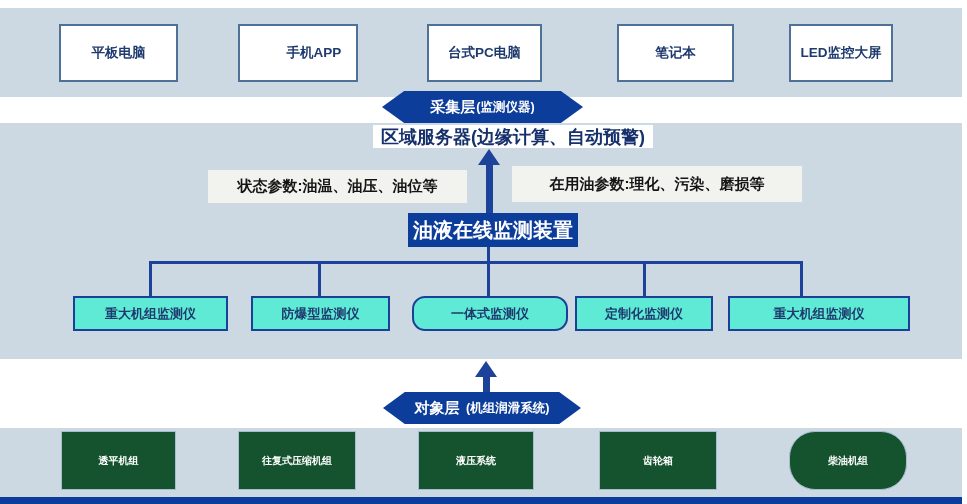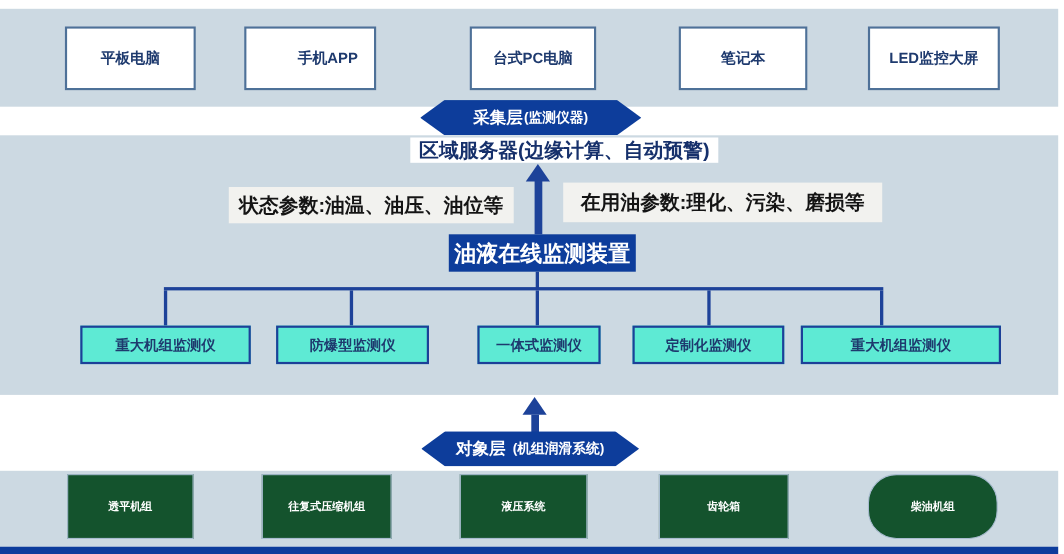--- a/index.html
+++ b/index.html
@@ -27,21 +27,21 @@
   }
   .pill .main { font-size:15px; font-weight:bold; }
   .pill .sub  { font-size:12.5px; font-weight:bold; }
   #server-strip {
     position:absolute; left:373px; top:125px; width:280px; height:23px;
     background:#ffffff; color:#16306b; font-size:18px; font-weight:bold;
     display:flex; align-items:center; justify-content:center; white-space:nowrap;
   }
   .param-label {
     position:absolute; background:#f2f2ef; color:#141414;
-    font-size:18px; font-weight:bold; white-space:nowrap;
+    font-size:15px; font-weight:bold; white-space:nowrap;
     display:flex; align-items:center; justify-content:center;
   }
   #hub-box {
     position:absolute; left:408px; top:213px; width:170px; height:34px;
     background:#0d3d9b; color:#fff; font-size:20px; font-weight:bold;
     display:flex; align-items:center; justify-content:center;
   }
   .dev-box {
     position:absolute; top:296px; height:35px; background:#5eead4;
     border:2px solid #1c4098; color:#1e3a6e; font-size:13px; font-weight:600;
@@ -66,30 +66,30 @@
 <div id="stage">
 
   <div class="band" id="band-top"></div>
   <div class="band" id="band-mid"></div>
   <div class="band" id="band-bottom"></div>
   <div id="bottom-strip"></div>
 
   <div class="wbox" style="left:59px;  width:119px;">
       <span>平板电脑</span>
     </div>
-  <div class="wbox" style="left:222px; width:120px;padding-left:32px;">
+  <div class="wbox" style="left:238px; width:120px;padding-left:32px;">
       <span>手机APP</span>
     </div>
   <div class="wbox" style="left:427px; width:115px;">
       <span>台式PC电脑</span>
     </div>
   <div class="wbox" style="left:617px; width:117px;">
       <span>笔记本</span>
     </div>
-  <div class="wbox" style="left:789px; width:120px;">
+  <div class="wbox" style="left:789px; width:104px;">
       <span>LED监控大屏</span>
     </div>
 
   <div class="pill" style="left:382px; top:91px; width:201px; height:32px;">
     <span class="main">采集层</span>
       <span class="sub">(监测仪器)</span>
   </div>
 
   <div id="server-strip">区域服务器(边缘计算、自动预警)</div>
 
@@ -108,21 +108,21 @@
   <div class="line" style="left:487px; top:264px; width:3px; height:32px;"></div>
   <div class="line" style="left:643px; top:264px; width:3px; height:32px;"></div>
   <div class="line" style="left:800px; top:264px; width:3px; height:32px;"></div>
 
   <div class="dev-box" style="left:73px;  width:155px;">
       <span>重大机组监测仪</span>
     </div>
   <div class="dev-box" style="left:251px; width:139px;">
       <span>防爆型监测仪</span>
     </div>
-  <div class="dev-box" style="left:434px; width:112px;">
+  <div class="dev-box" style="left:412px; width:156px;border-radius:13px;">
       <span>一体式监测仪</span>
     </div>
   <div class="dev-box" style="left:575px; width:138px;">
       <span>定制化监测仪</span>
     </div>
   <div class="dev-box" style="left:728px; width:182px;">
       <span>重大机组监测仪</span>
     </div>
 
   <div class="ahead" style="left:475px; top:361px;"></div>

